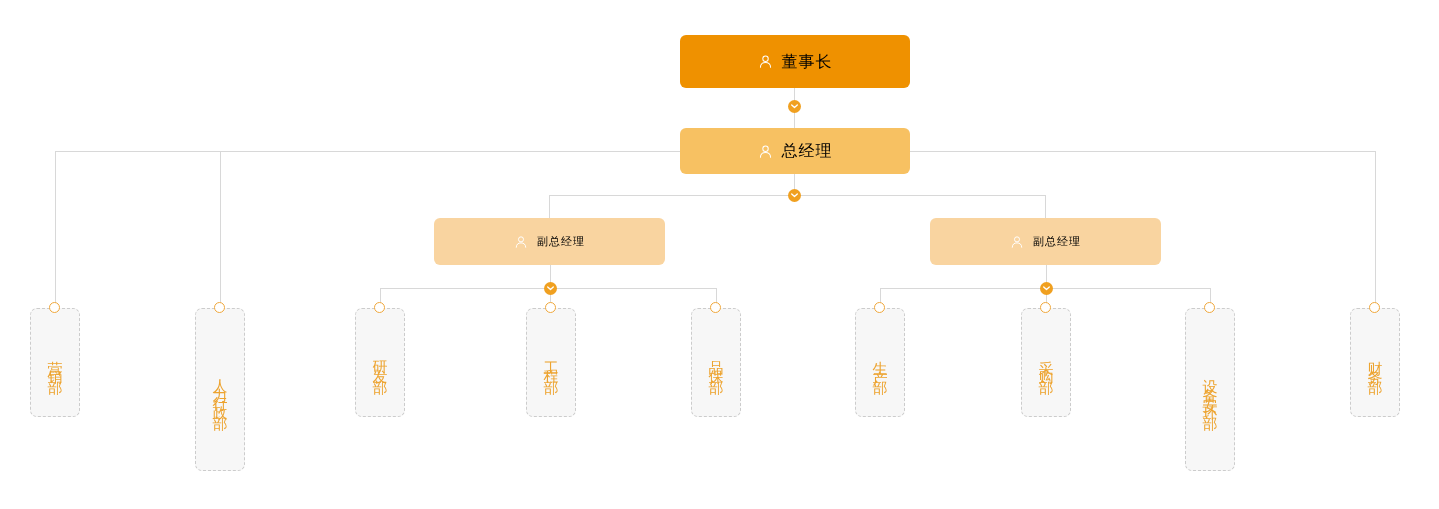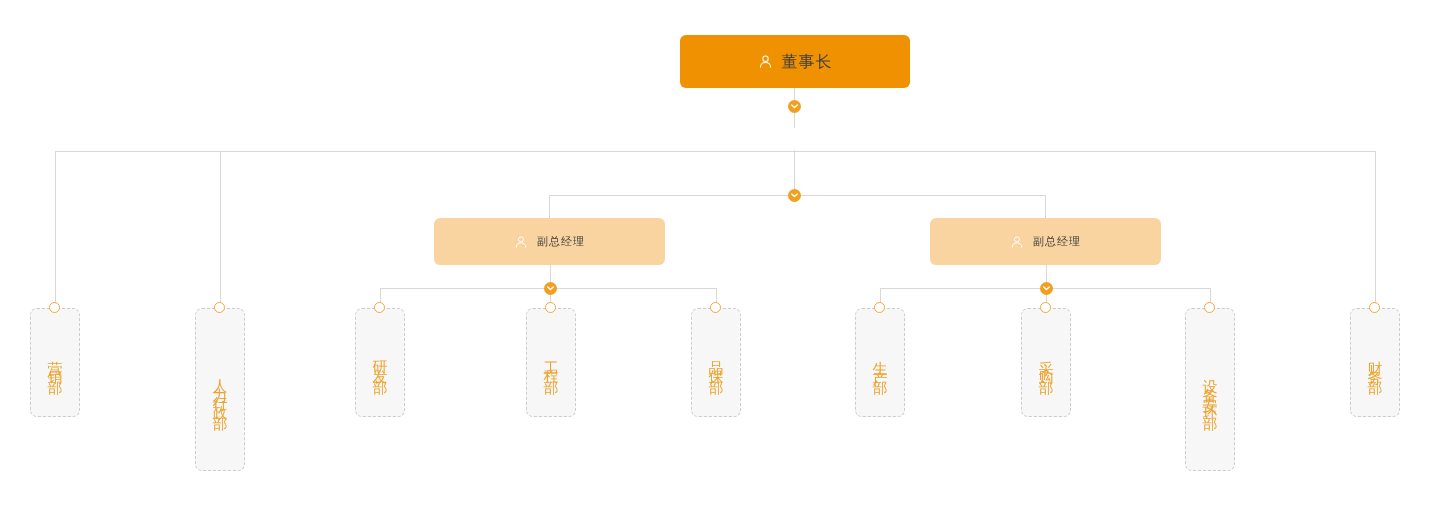--- a/index.html
+++ b/index.html
@@ -60,21 +60,21 @@
     align-items: center;
     justify-content: center;
     gap: 9px;
     color: #ffffff;
     box-sizing: border-box;
   }
   .node-box .node-label {
     font-size: 16px;
     letter-spacing: 1px;
     line-height: 1;
-    color: #404040;
+    color: #000000;
     white-space: nowrap;
   }
   .node-box .person-icon {
     display: flex;
     align-items: center;
     justify-content: center;
   }
   .node-box .person-icon svg { display: block; }
 
   .lvl-chairman {
@@ -165,20 +165,29 @@
   <div class="node-box lvl-chairman" style="left:680px; top:35px; width:230px; height:53px;">
     <span class="person-icon">
       <svg width="15" height="15" viewBox="0 0 16 16">
         <circle cx="8" cy="5" r="2.9" stroke="#ffffff" stroke-width="1.1" fill="none"></circle>
         <path d="M2.6 14 C2.6 10.6 5 9 8 9 C11 9 13.4 10.6 13.4 14" stroke="#ffffff" stroke-width="1.1" fill="none" stroke-linecap="round"></path>
       </svg>
     </span>
     <span class="node-label">董事长</span>
   </div>
 
+  <div class="node-box lvl-gm" style="left:680px; top:128px; width:230px; height:46px;">
+    <span class="person-icon">
+      <svg width="15" height="15" viewBox="0 0 16 16">
+        <circle cx="8" cy="5" r="2.9" stroke="#ffffff" stroke-width="1.1" fill="none"></circle>
+        <path d="M2.6 14 C2.6 10.6 5 9 8 9 C11 9 13.4 10.6 13.4 14" stroke="#ffffff" stroke-width="1.1" fill="none" stroke-linecap="round"></path>
+      </svg>
+    </span>
+    <span class="node-label">总经理</span>
+  </div>
 
   <div class="node-box lvl-vgm" style="left:434px; top:218px; width:231px; height:47px;">
     <span class="person-icon">
       <svg width="14" height="14" viewBox="0 0 16 16">
         <circle cx="8" cy="5" r="2.9" stroke="#ffffff" stroke-width="1.1" fill="none"></circle>
         <path d="M2.6 14 C2.6 10.6 5 9 8 9 C11 9 13.4 10.6 13.4 14" stroke="#ffffff" stroke-width="1.1" fill="none" stroke-linecap="round"></path>
       </svg>
     </span>
     <span class="node-label">副总经理</span>
   </div>

